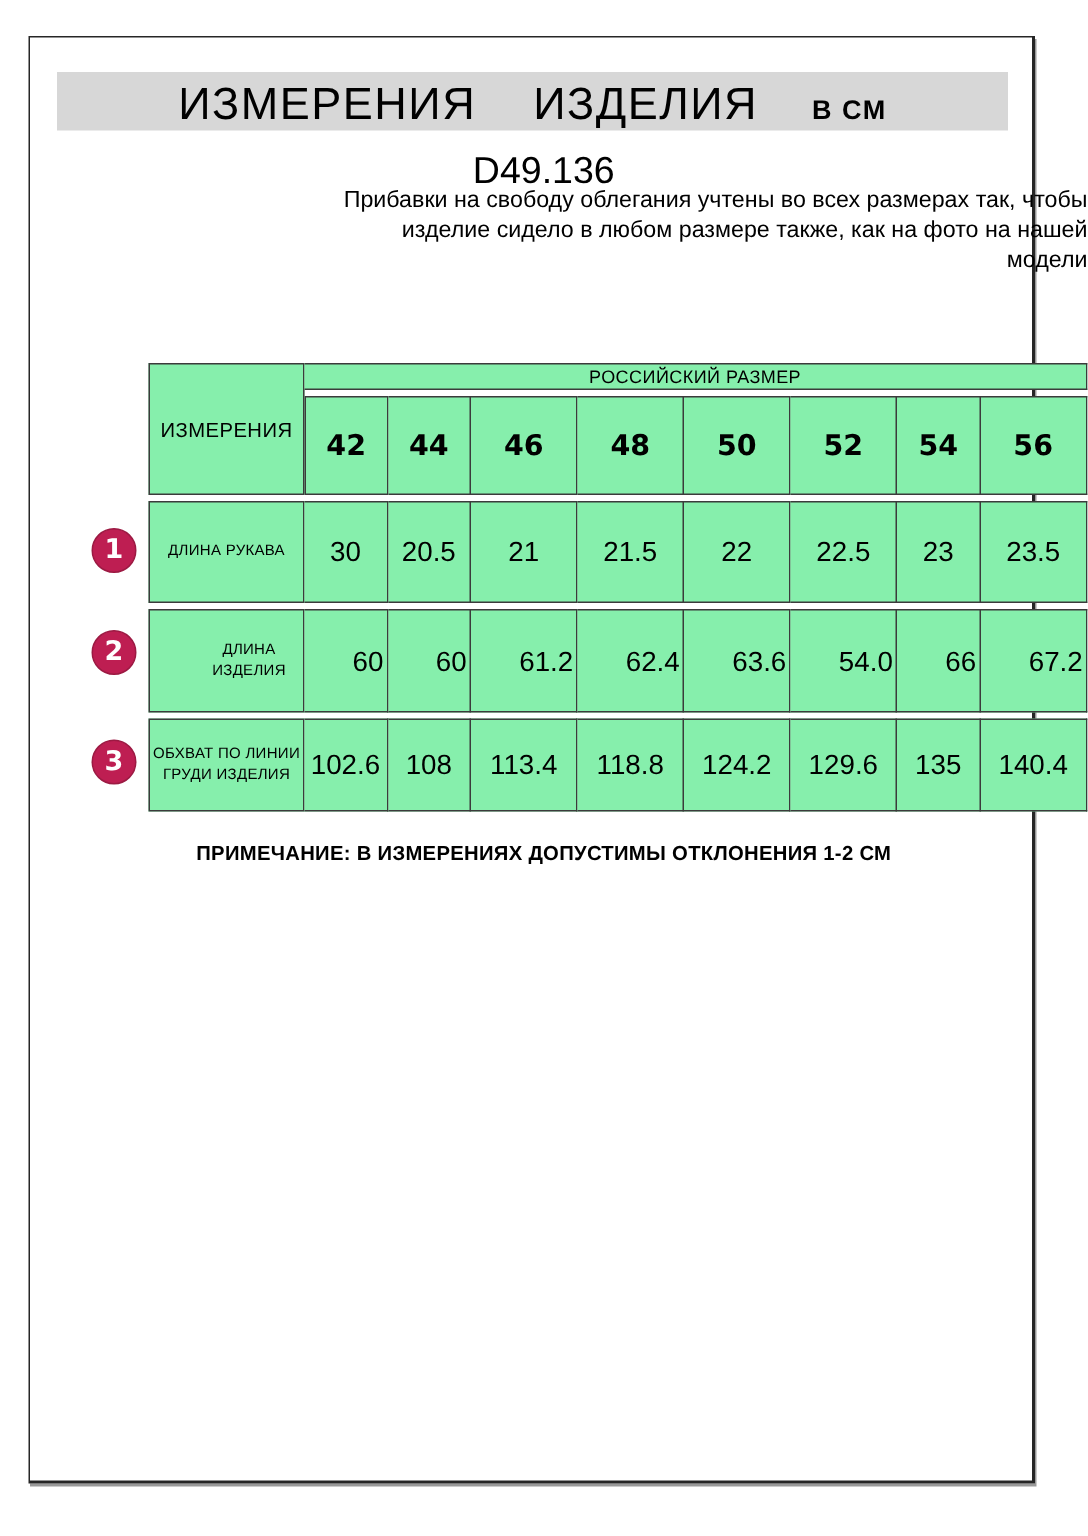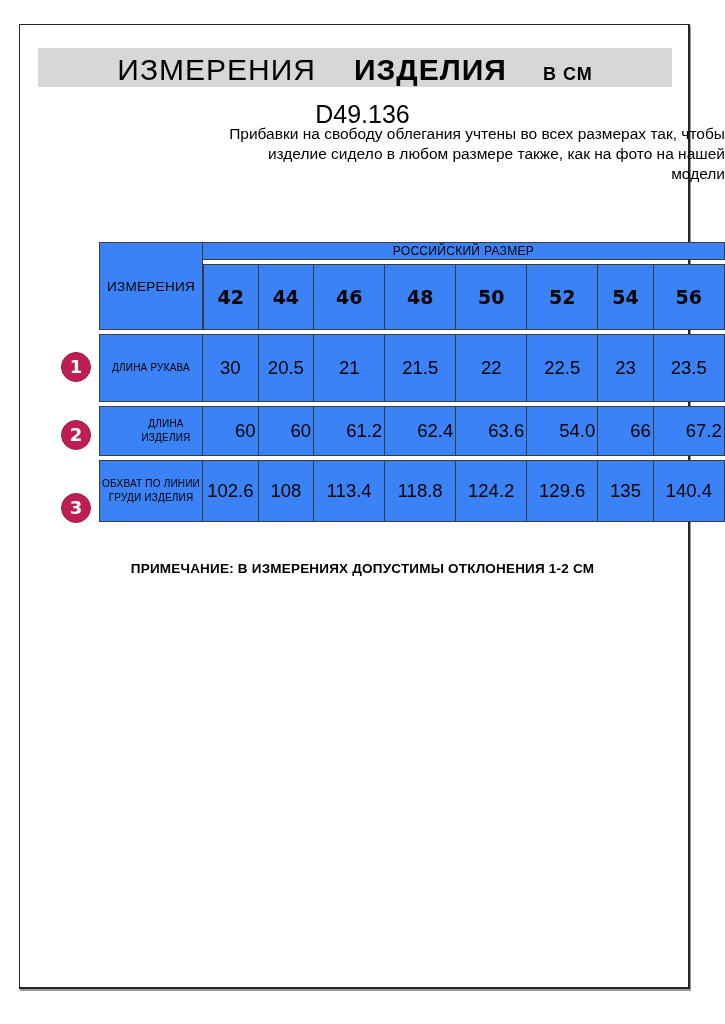--- a/index.html
+++ b/index.html
@@ -14,51 +14,51 @@
     background: #fff;
   }
 
   .title-bar {
     position: absolute; left: 38px; top: 48px; width: 634px; height: 39px;
     background: #d7d7d7;
     display: flex; justify-content: center; align-items: baseline;
     padding-top: 5px;
   }
   .title-w1 { font-size: 30px; font-weight: 400; letter-spacing: 1px; }
-  .title-w2 { font-size: 30px; font-weight: 700; letter-spacing: 1px; margin-left: 38px; }
+  .title-w2 { font-size: 30px; font-weight: 400; letter-spacing: 1px; margin-left: 38px; }
   .title-unit { font-size: 18px; font-weight: 700; letter-spacing: 1px; margin-left: 36px; }
 
   .model-code {
     position: absolute; left: 0; top: 100px; width: 725px;
     text-align: center; font-size: 25px; font-weight: 400;
   }
   .description {
     position: absolute; left: 0; top: 124px; width: 725px;
     text-align: right; font-size: 15.5px; line-height: 20px; font-weight: 400;
   }
 
   .size-table-wrap { position: absolute; left: 99px; top: 238px; }
   table.size-table { border-collapse: separate; border-spacing: 0 4px; table-layout: fixed; }
   table.size-table th, table.size-table td {
     border: 1px solid #3b3b3b; border-left-width: 0;
-    background: #3b82f6; text-align: center; vertical-align: middle;
+    background: #86efac; text-align: center; vertical-align: middle;
     padding: 0 2px;
   }
   table.size-table tr > th:first-child,
   table.size-table tr > td:first-child { border-left-width: 1px; }
   col.c-label { width: 104px; }
   col.c-size { width: 51px; }
 
   th.group-head { height: 18px; font-size: 12px; font-weight: 400; letter-spacing: .3px; }
   th.corner-head { font-size: 13.5px; font-weight: 400; letter-spacing: .3px; }
   th.size-head { height: 66px; font-size: 19px; font-weight: 700; font-family: "DejaVu Sans", sans-serif; }
   td.row-label { font-size: 10px; line-height: 14px; letter-spacing: .2px; text-transform: uppercase; }
   td.val { font-size: 18.5px; font-weight: 400; }
   tr.r1 > td { height: 68px; }
-  tr.r2 > td { height: 50px; padding-left: 32px; }
+  tr.r2 > td { height: 69px; padding-left: 32px; }
   tr.r3 > td { height: 62px; }
 
   .num-badge {
     position: absolute; left: 61px; width: 30px; height: 30px;
     background: #be1e52; border: 1.5px solid #9c1a43; border-radius: 50%;
     color: #fff; font-family: "DejaVu Sans", sans-serif; font-weight: 700; font-size: 18px;
     display: flex; align-items: center; justify-content: center;
     line-height: 1;
   }
   .badge-1 { top: 352px; }

